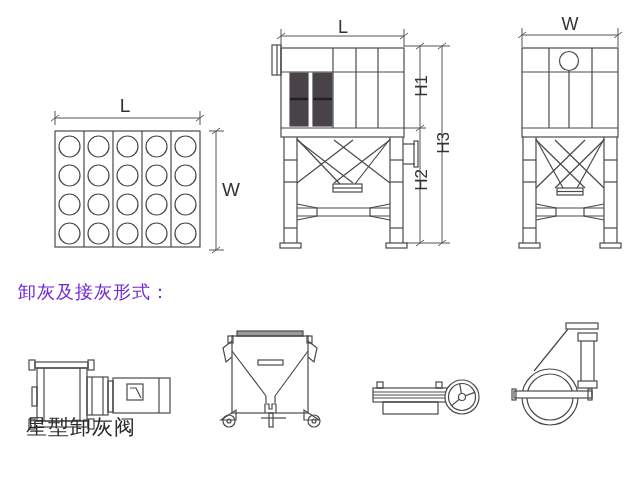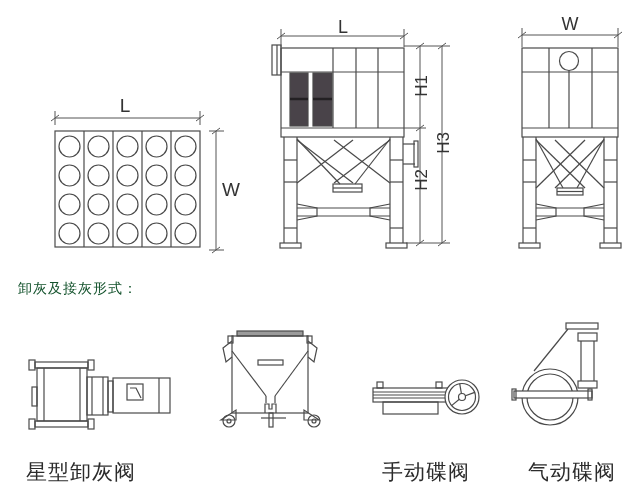--- a/index.html
+++ b/index.html
@@ -1,21 +1,21 @@
 <!DOCTYPE html>
 <html><head>
 <meta charset="utf-8">
 <style>
   html,body{margin:0;padding:0;background:#fff;}
   .page{position:relative;width:634px;height:489px;background:#ffffff;overflow:hidden;
         font-family:"Liberation Sans", sans-serif;}
   .drawing{position:absolute;left:0;top:0;}
-  .heading{position:absolute;left:18px;top:280px;font-size:14px;color:#14532d;
+  .heading{position:absolute;left:18px;top:280px;font-size:18px;color:#6d28d9;
            letter-spacing:1px;font-weight:500;}
-  .dev-label{position:absolute;top:458px;height:24px;font-size:21px;color:#2b2b2b;
+  .dev-label{position:absolute;top:413px;height:24px;font-size:21px;color:#2b2b2b;
              text-align:center;font-weight:500;letter-spacing:1px;white-space:nowrap;}
   .lbl-1{left:21px;width:120px;}
   .lbl-2{left:228px;width:80px;}
   .lbl-3{left:376px;width:100px;}
   .lbl-4{left:522px;width:100px;}
   text{font-family:"Liberation Sans", sans-serif;fill:#333;}
 </style>
 </head>
 <body>
 
@@ -267,15 +267,13 @@
       <rect x="578" y="381" width="19" height="7" fill="#ffffff"></rect>
       <rect x="566" y="323" width="32" height="6" fill="#ffffff"></rect>
       <rect x="514" y="391" width="78" height="7" fill="#ffffff"></rect>
       <rect x="512" y="389" width="4" height="11"></rect>
         <rect x="588" y="389" width="4" height="11"></rect>
     </g>
   </svg>
 
   <div class="heading">卸灰及接灰形式：</div>
   <div class="dev-label lbl-1">星型卸灰阀</div>
-  <div class="dev-label lbl-3">手动碟阀</div>
-  <div class="dev-label lbl-4">气动碟阀</div>
 </div>
 
 </body></html>

